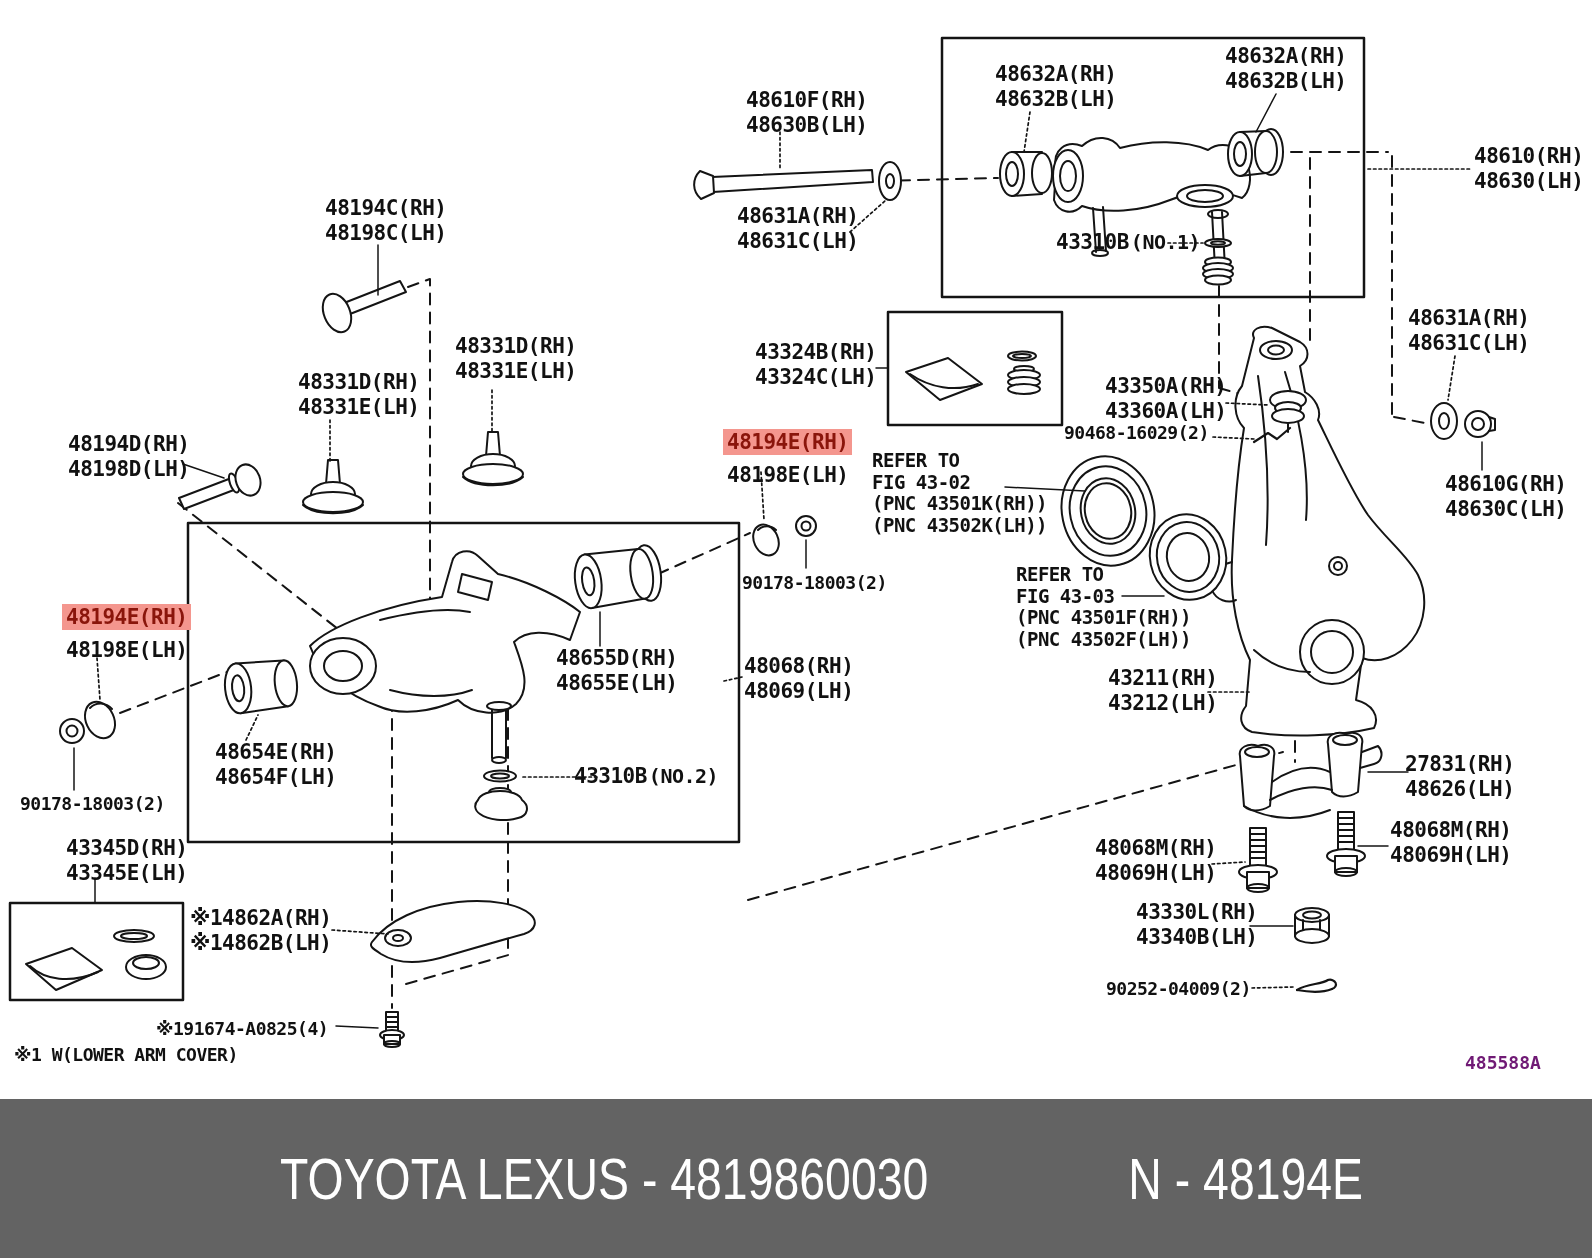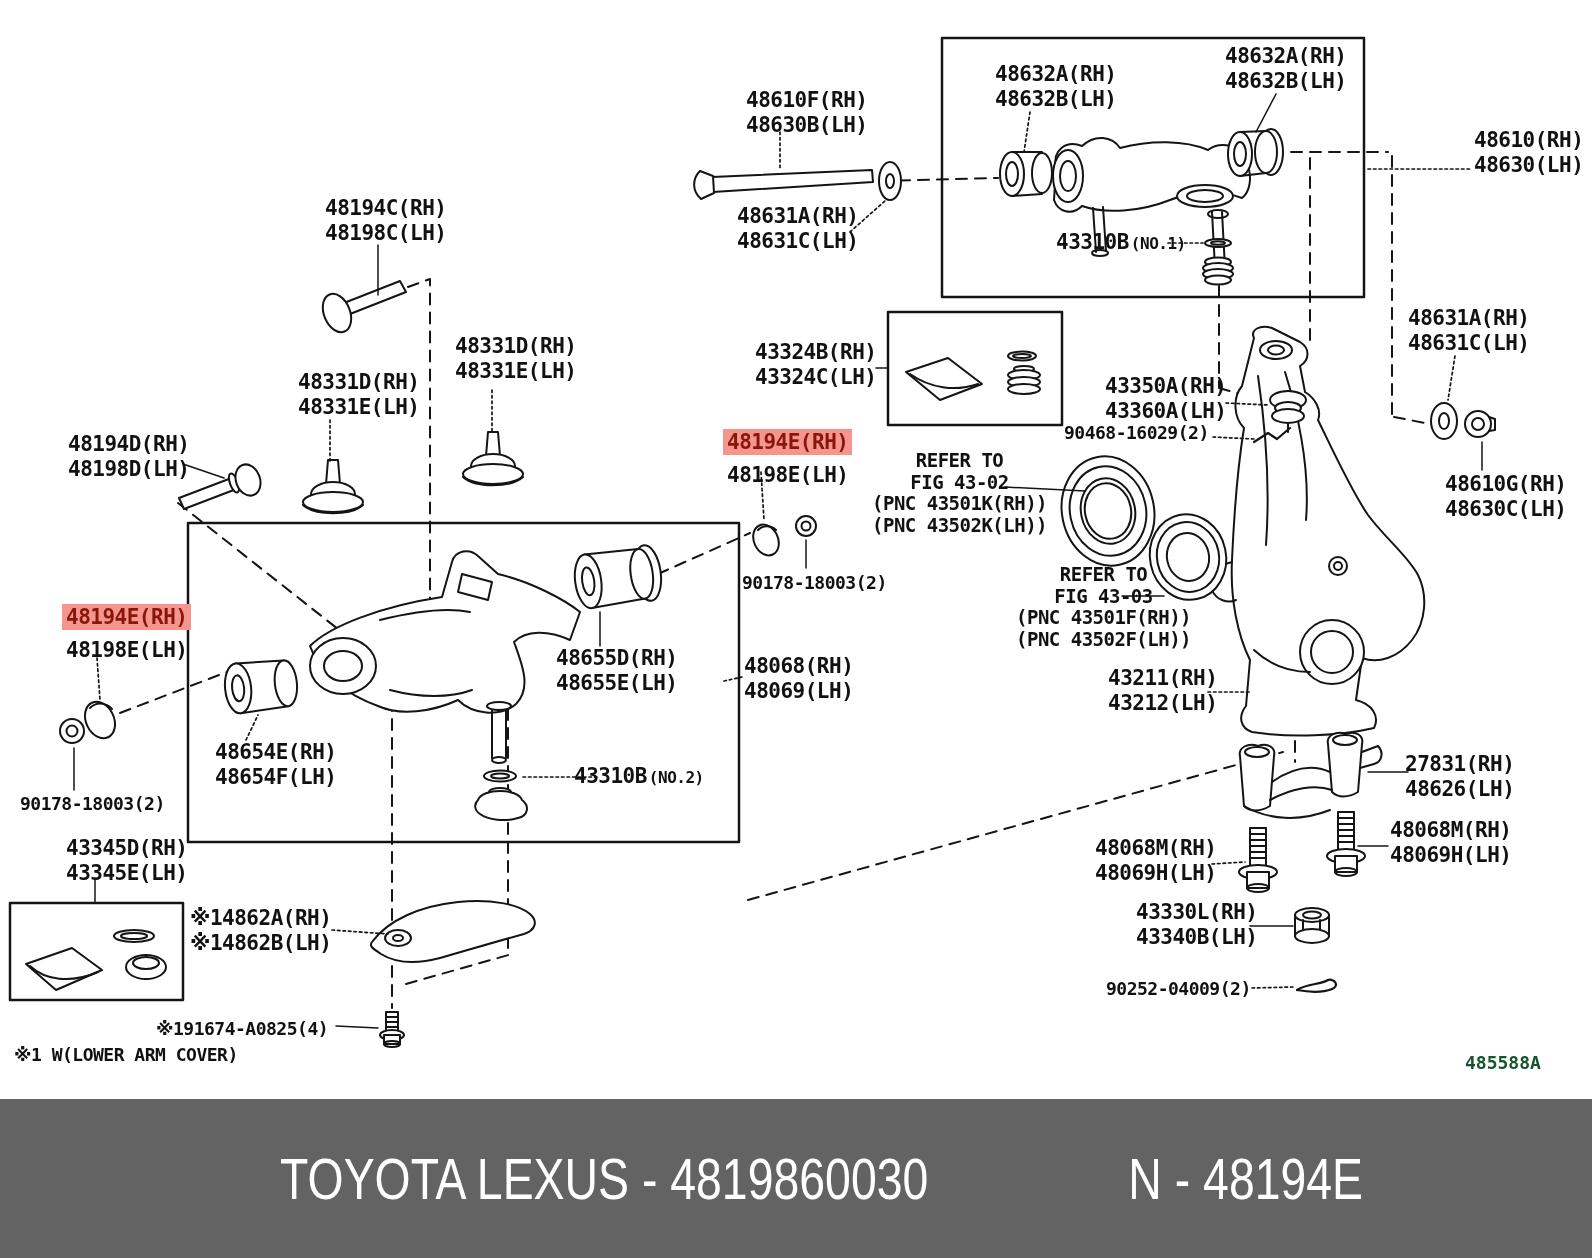--- a/index.html
+++ b/index.html
@@ -3,24 +3,24 @@
 <meta charset="utf-8">
 <style>
   html,body{margin:0;padding:0;background:#fff;}
   .stage{position:relative;width:1592px;height:1258px;background:#ffffff;overflow:hidden;
          font-family:"DejaVu Sans Mono","DejaVu Sans",monospace;}
   svg{position:absolute;left:0;top:0;}
   .lbl{position:absolute;font-weight:bold;font-size:21px;line-height:25px;color:#111;
        white-space:nowrap;letter-spacing:-0.5px;}
   .lbl .ln{display:block;}
   .md{font-size:18px;line-height:22px;}
-  .rf{font-size:19px;line-height:21.5px;text-align:center;}
-  .suffix{font-size:16px;margin-left:2px;}
+  .rf{font-size:19px;line-height:21.5px;}
+  .suffix{font-size:20px;margin-left:2px;}
   .hl{display:inline-block;background:#f4968e;color:#8a150b;padding:1px 4px 0 4px;margin:-1px 0 8px -4px;}
-  .code{position:absolute;font-weight:600;font-size:18px;color:#14532d;white-space:nowrap;}
+  .code{position:absolute;font-weight:600;font-size:18px;color:#701a75;white-space:nowrap;}
   .footer{position:absolute;left:0;top:1099px;width:1592px;height:159px;background:#636363;
           display:flex;align-items:center;justify-content:center;gap:90px;}
   .footer span{display:inline-block;color:#fff;font-family:"Liberation Sans",sans-serif;
           font-size:58px;font-weight:400;transform:scaleX(0.8);white-space:nowrap;}
 </style>
 </head>
 <body>
 
 <div class="stage">
 
@@ -384,21 +384,21 @@
   <span class="ln">48632A(RH)</span>
       <span class="ln">48632B(LH)</span>
 </div>
 <div class="lbl" style="left:1225px;top:44px">
   <span class="ln">48632A(RH)</span>
       <span class="ln">48632B(LH)</span>
 </div>
 <div class="lbl" style="left:1056px;top:230px">
   <span class="ln"><span>43310B</span><span class="suffix">(NO.1)</span></span>
 </div>
-<div class="lbl" style="left:1474px;top:128px">
+<div class="lbl" style="left:1474px;top:144px">
   <span class="ln">48610(RH)</span>
       <span class="ln">48630(LH)</span>
 </div>
 <div class="lbl" style="left:755px;top:340px">
   <span class="ln">43324B(RH)</span>
       <span class="ln">43324C(LH)</span>
 </div>
 <div class="lbl" style="left:1105px;top:374px">
   <span class="ln">43350A(RH)</span>
       <span class="ln">43360A(LH)</span>

